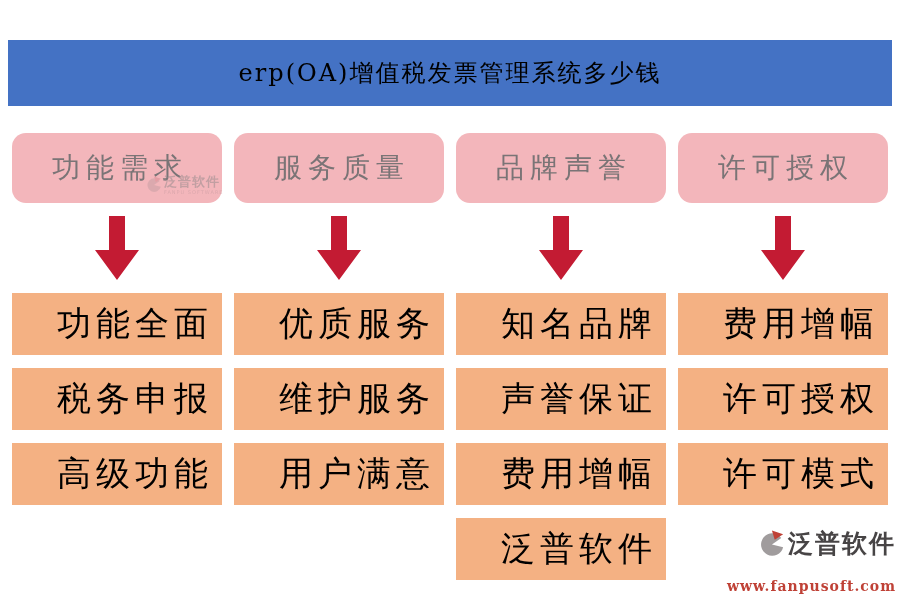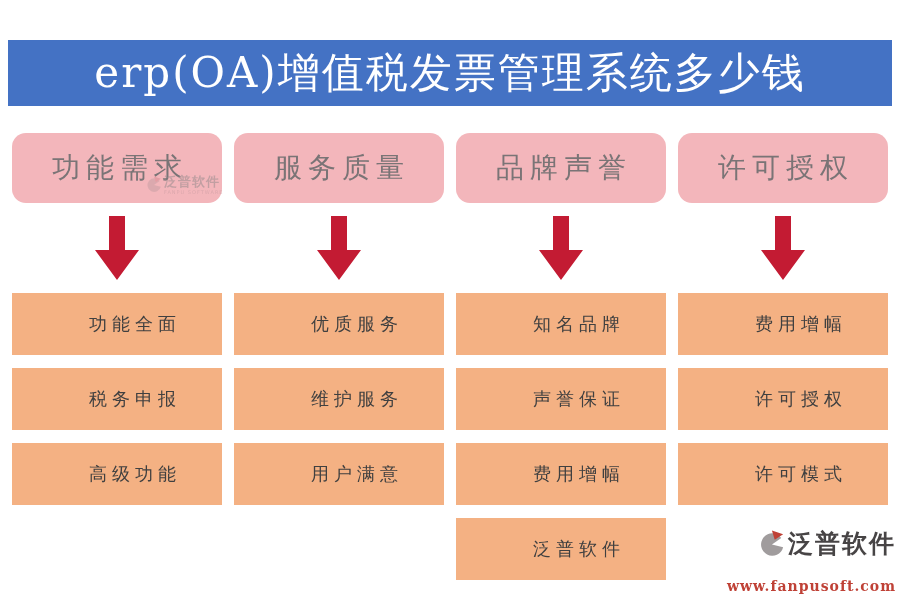--- a/index.html
+++ b/index.html
@@ -14,22 +14,22 @@
 
   
   .header {
     position: absolute;
     left: 8px; right: 8px; top: 40px;
     height: 66px;
     background: #4472C4;
     display: flex; align-items: center; justify-content: center;
   }
   .header .title {
-    color: #ffffff;
-    font-size: 42px;
+    color: #000000;
+    font-size: 24px;
     letter-spacing: 2px;
     white-space: nowrap;
   }
 
   
   .grid {
     position: absolute;
     left: 12px; right: 12px; top: 133px;
     display: grid;
     grid-template-columns: repeat(4, 1fr);
@@ -58,22 +58,22 @@
   .arrow-wrap svg { width: 44px; height: 64px; display: block; }
   .arrow-wrap polygon { fill: #C31B33; }
 
   .item {
     height: 62px;
     margin-bottom: 13px;
     background: #F4B183;
     display: flex; align-items: center; justify-content: center;
   }
   .item span {
-    color: #404040;
-    font-size: 18px;
+    color: #000000;
+    font-size: 34px;
     letter-spacing: 5px;
     margin-right: -5px;
     white-space: nowrap;
     margin-left: 31px;
   }
 
   
   .wm-small {
     position: absolute;
     left: 145px; top: 175px;

